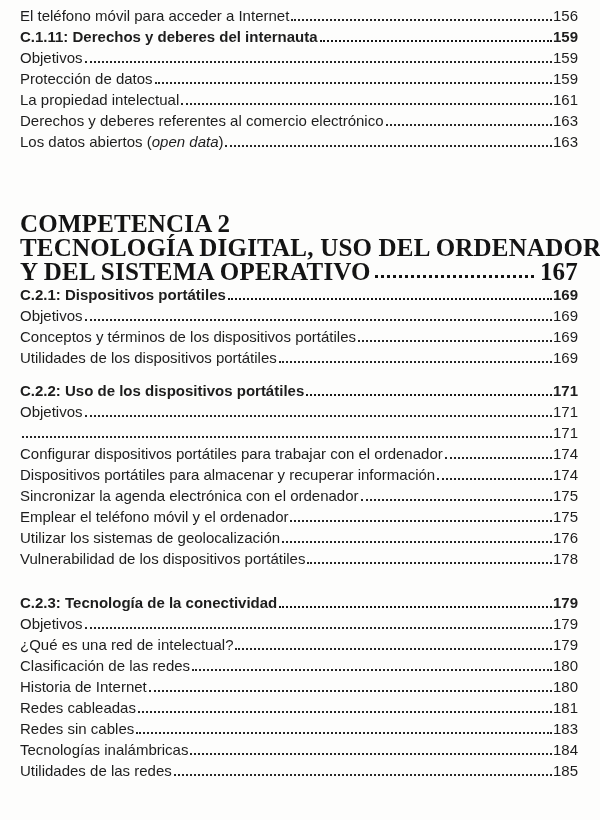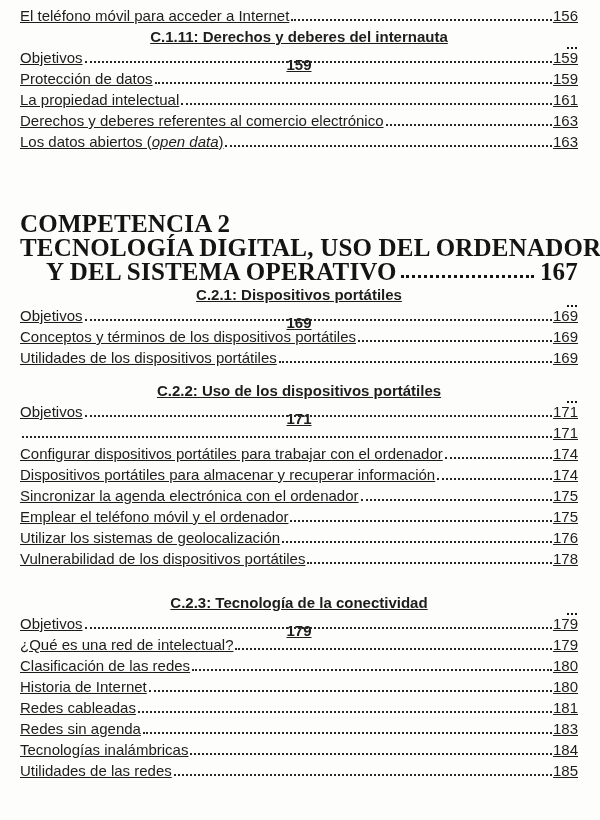--- a/index.html
+++ b/index.html
@@ -13,47 +13,46 @@
     font-family: "Liberation Sans", sans-serif;
     font-size: 15px;
     padding: 5px 22px 0 20px;
     overflow: hidden;
   }
   .row {
     display: flex;
     height: 21px;
     line-height: 21px;
     white-space: nowrap;
-    align-items: center;
-    text-decoration: underline;
+    align-items: flex-end;
   }
   .row .t  { flex: 0 0 auto; }
   .row .pg { flex: 0 0 auto; }
   .leader {
     flex: 1 1 auto;
     min-width: 10px;
     align-self: flex-end;
     border-bottom: 2px dotted #262626;
     margin: 0 1px 5px 2px;
     height: 0;
   }
-  .b { font-weight: bold; flex-direction: column; }
+  .b { font-weight: bold; }
   .b .leader { border-bottom-color: #151515; }
   .it { font-style: italic; }
 
   .part-heading {
     margin-top: 60px;
     font-family: "Liberation Serif", serif;
     font-weight: bold;
     font-size: 25px;
     letter-spacing: 0.2px;
     color: #141414;
   }
   .part-heading .hline { height: 24px; line-height: 24px; white-space: nowrap; }
-  .part-heading .hrow  { display: flex; height: 24px; line-height: 24px; margin-left: 26px; }
+  .part-heading .hrow  { display: flex; height: 24px; line-height: 24px; }
   .part-heading .leader {
     border-bottom: 3px dotted #141414;
     margin: 0 6px 6px 4px;
   }
 
   .group-c21 { }
   .group-c22 { margin-top: 12px; }
   .group-c23 { margin-top: 23px; }
 </style>
 </head>
@@ -206,21 +205,21 @@
       <span class="t">Historia de Internet</span>
       <span class="leader"></span>
       <span class="pg">180</span>
     </div>
     <div class="row">
       <span class="t">Redes cableadas</span>
       <span class="leader"></span>
       <span class="pg">181</span>
     </div>
     <div class="row">
-      <span class="t">Redes sin agenda</span>
+      <span class="t">Redes sin cables</span>
       <span class="leader"></span>
       <span class="pg">183</span>
     </div>
     <div class="row">
       <span class="t">Tecnologías inalámbricas</span>
       <span class="leader"></span>
       <span class="pg">184</span>
     </div>
     <div class="row">
       <span class="t">Utilidades de las redes</span>

